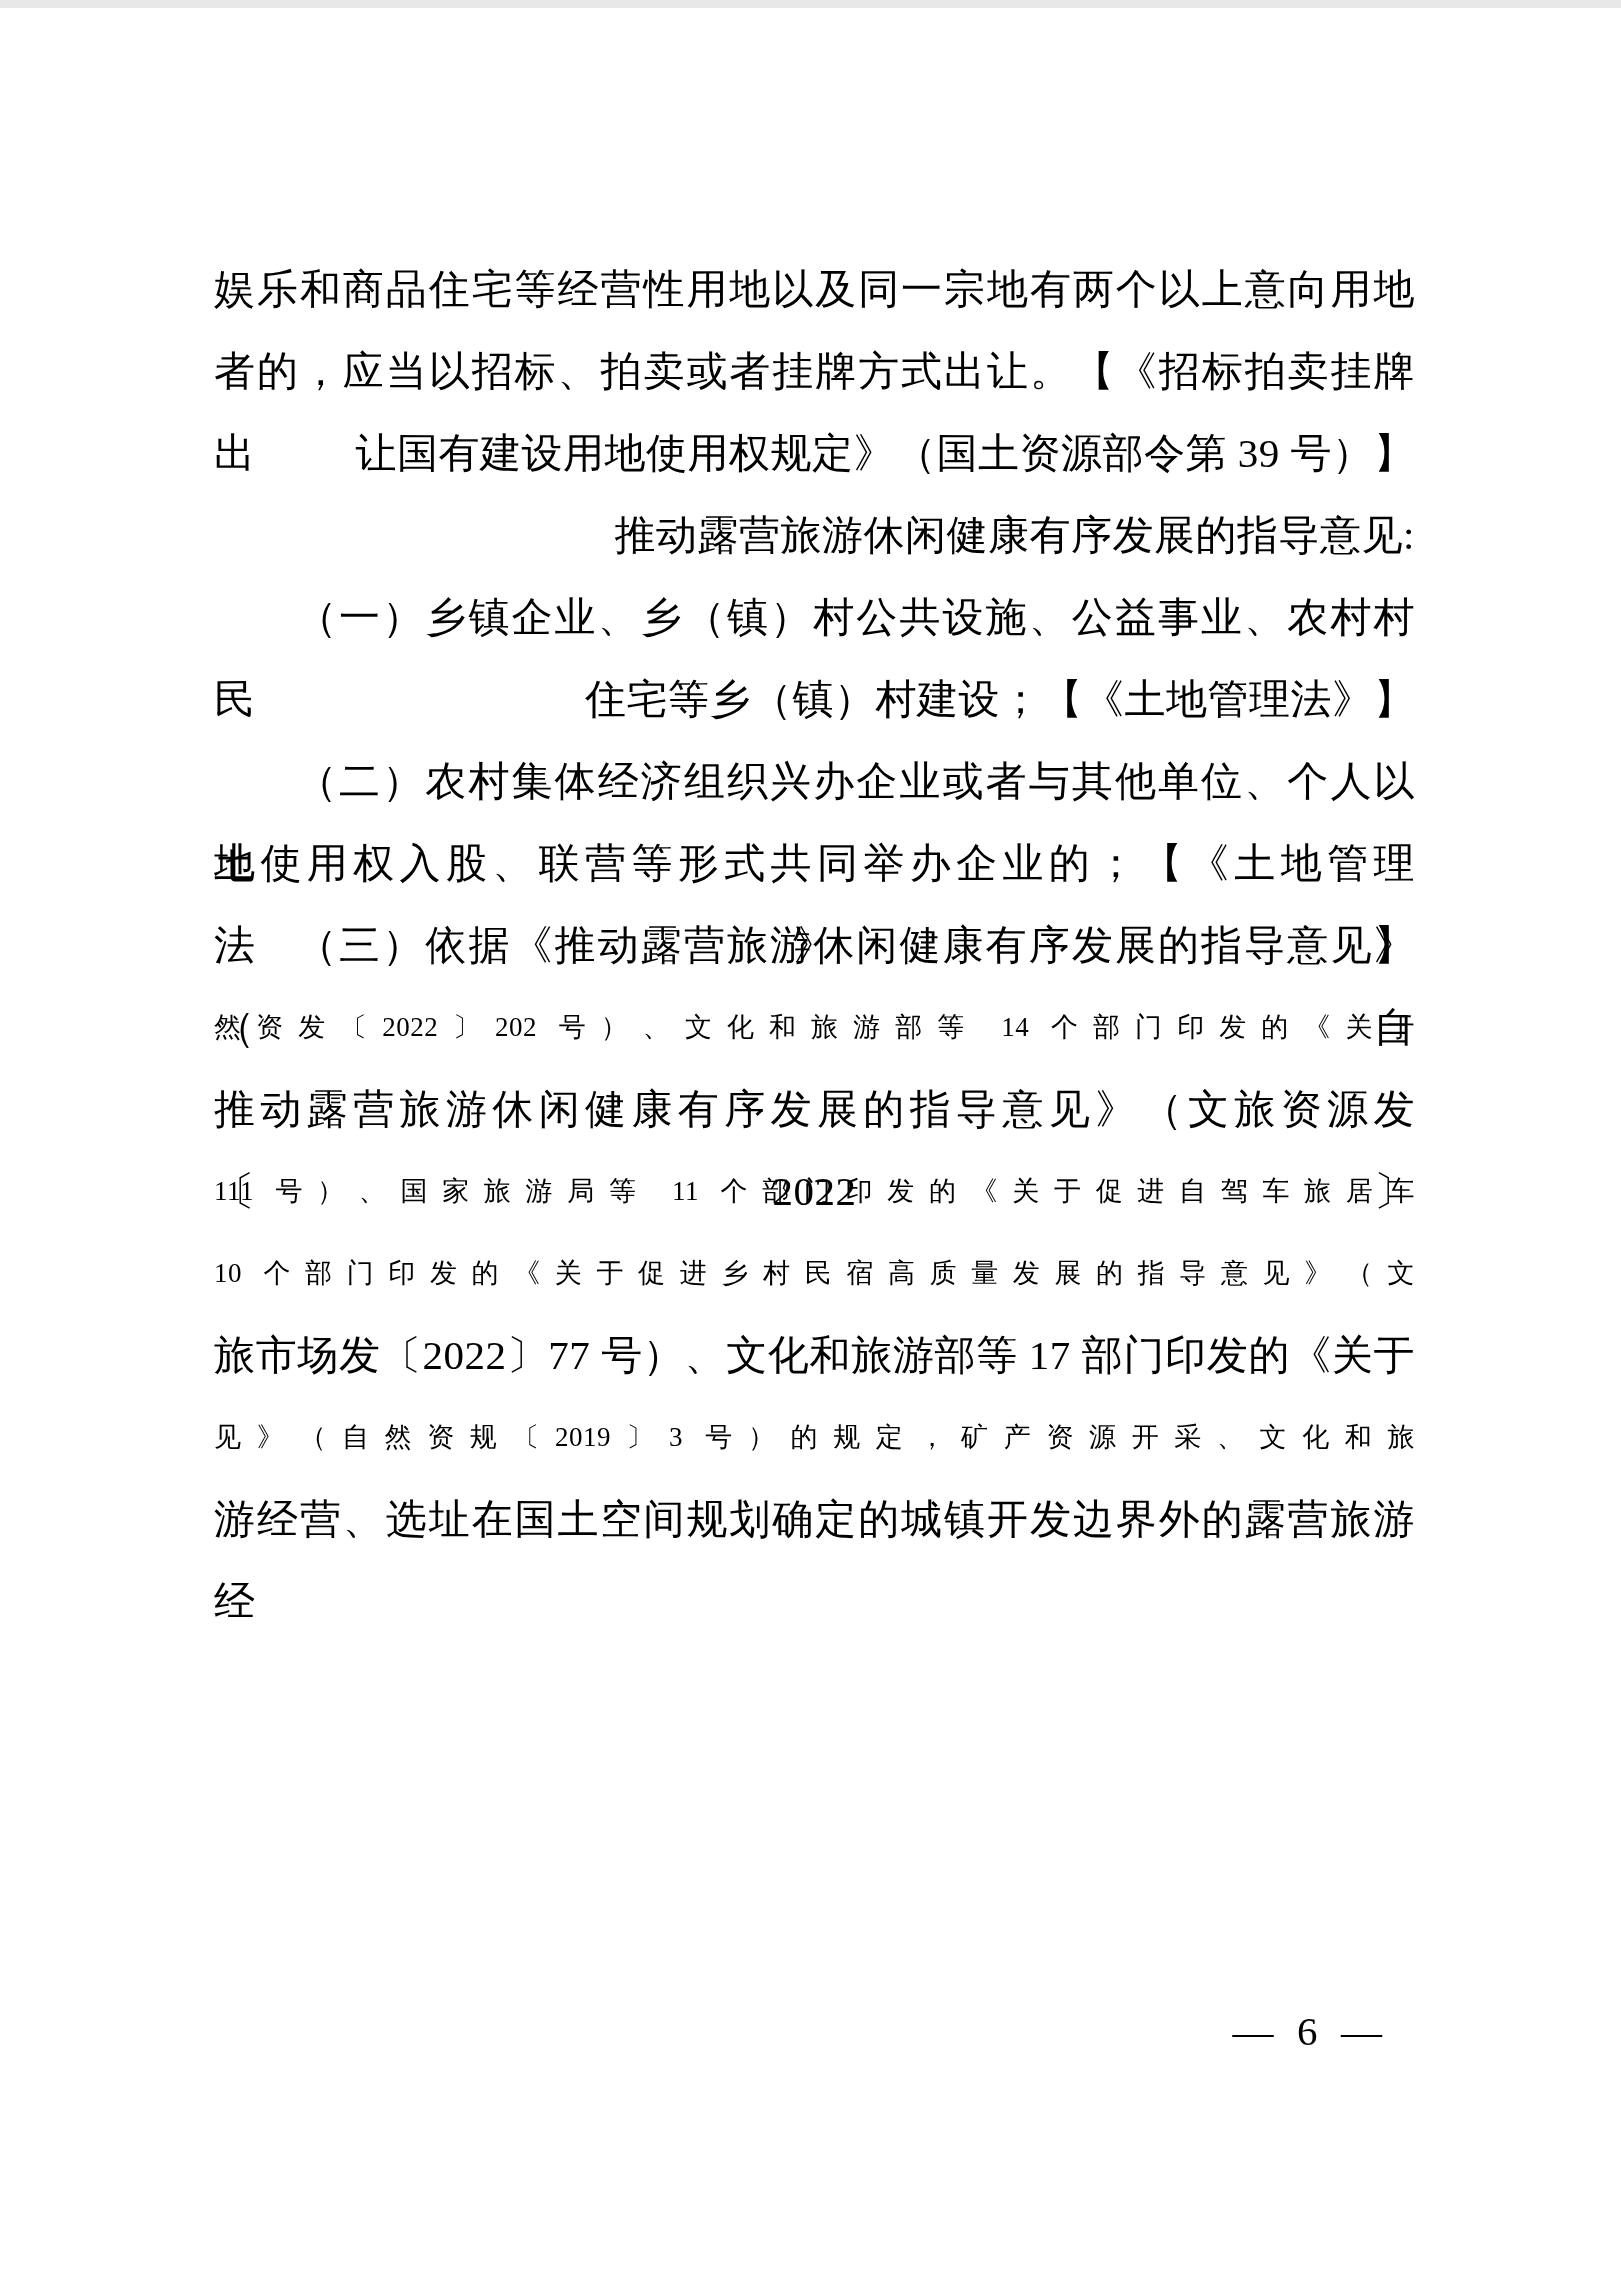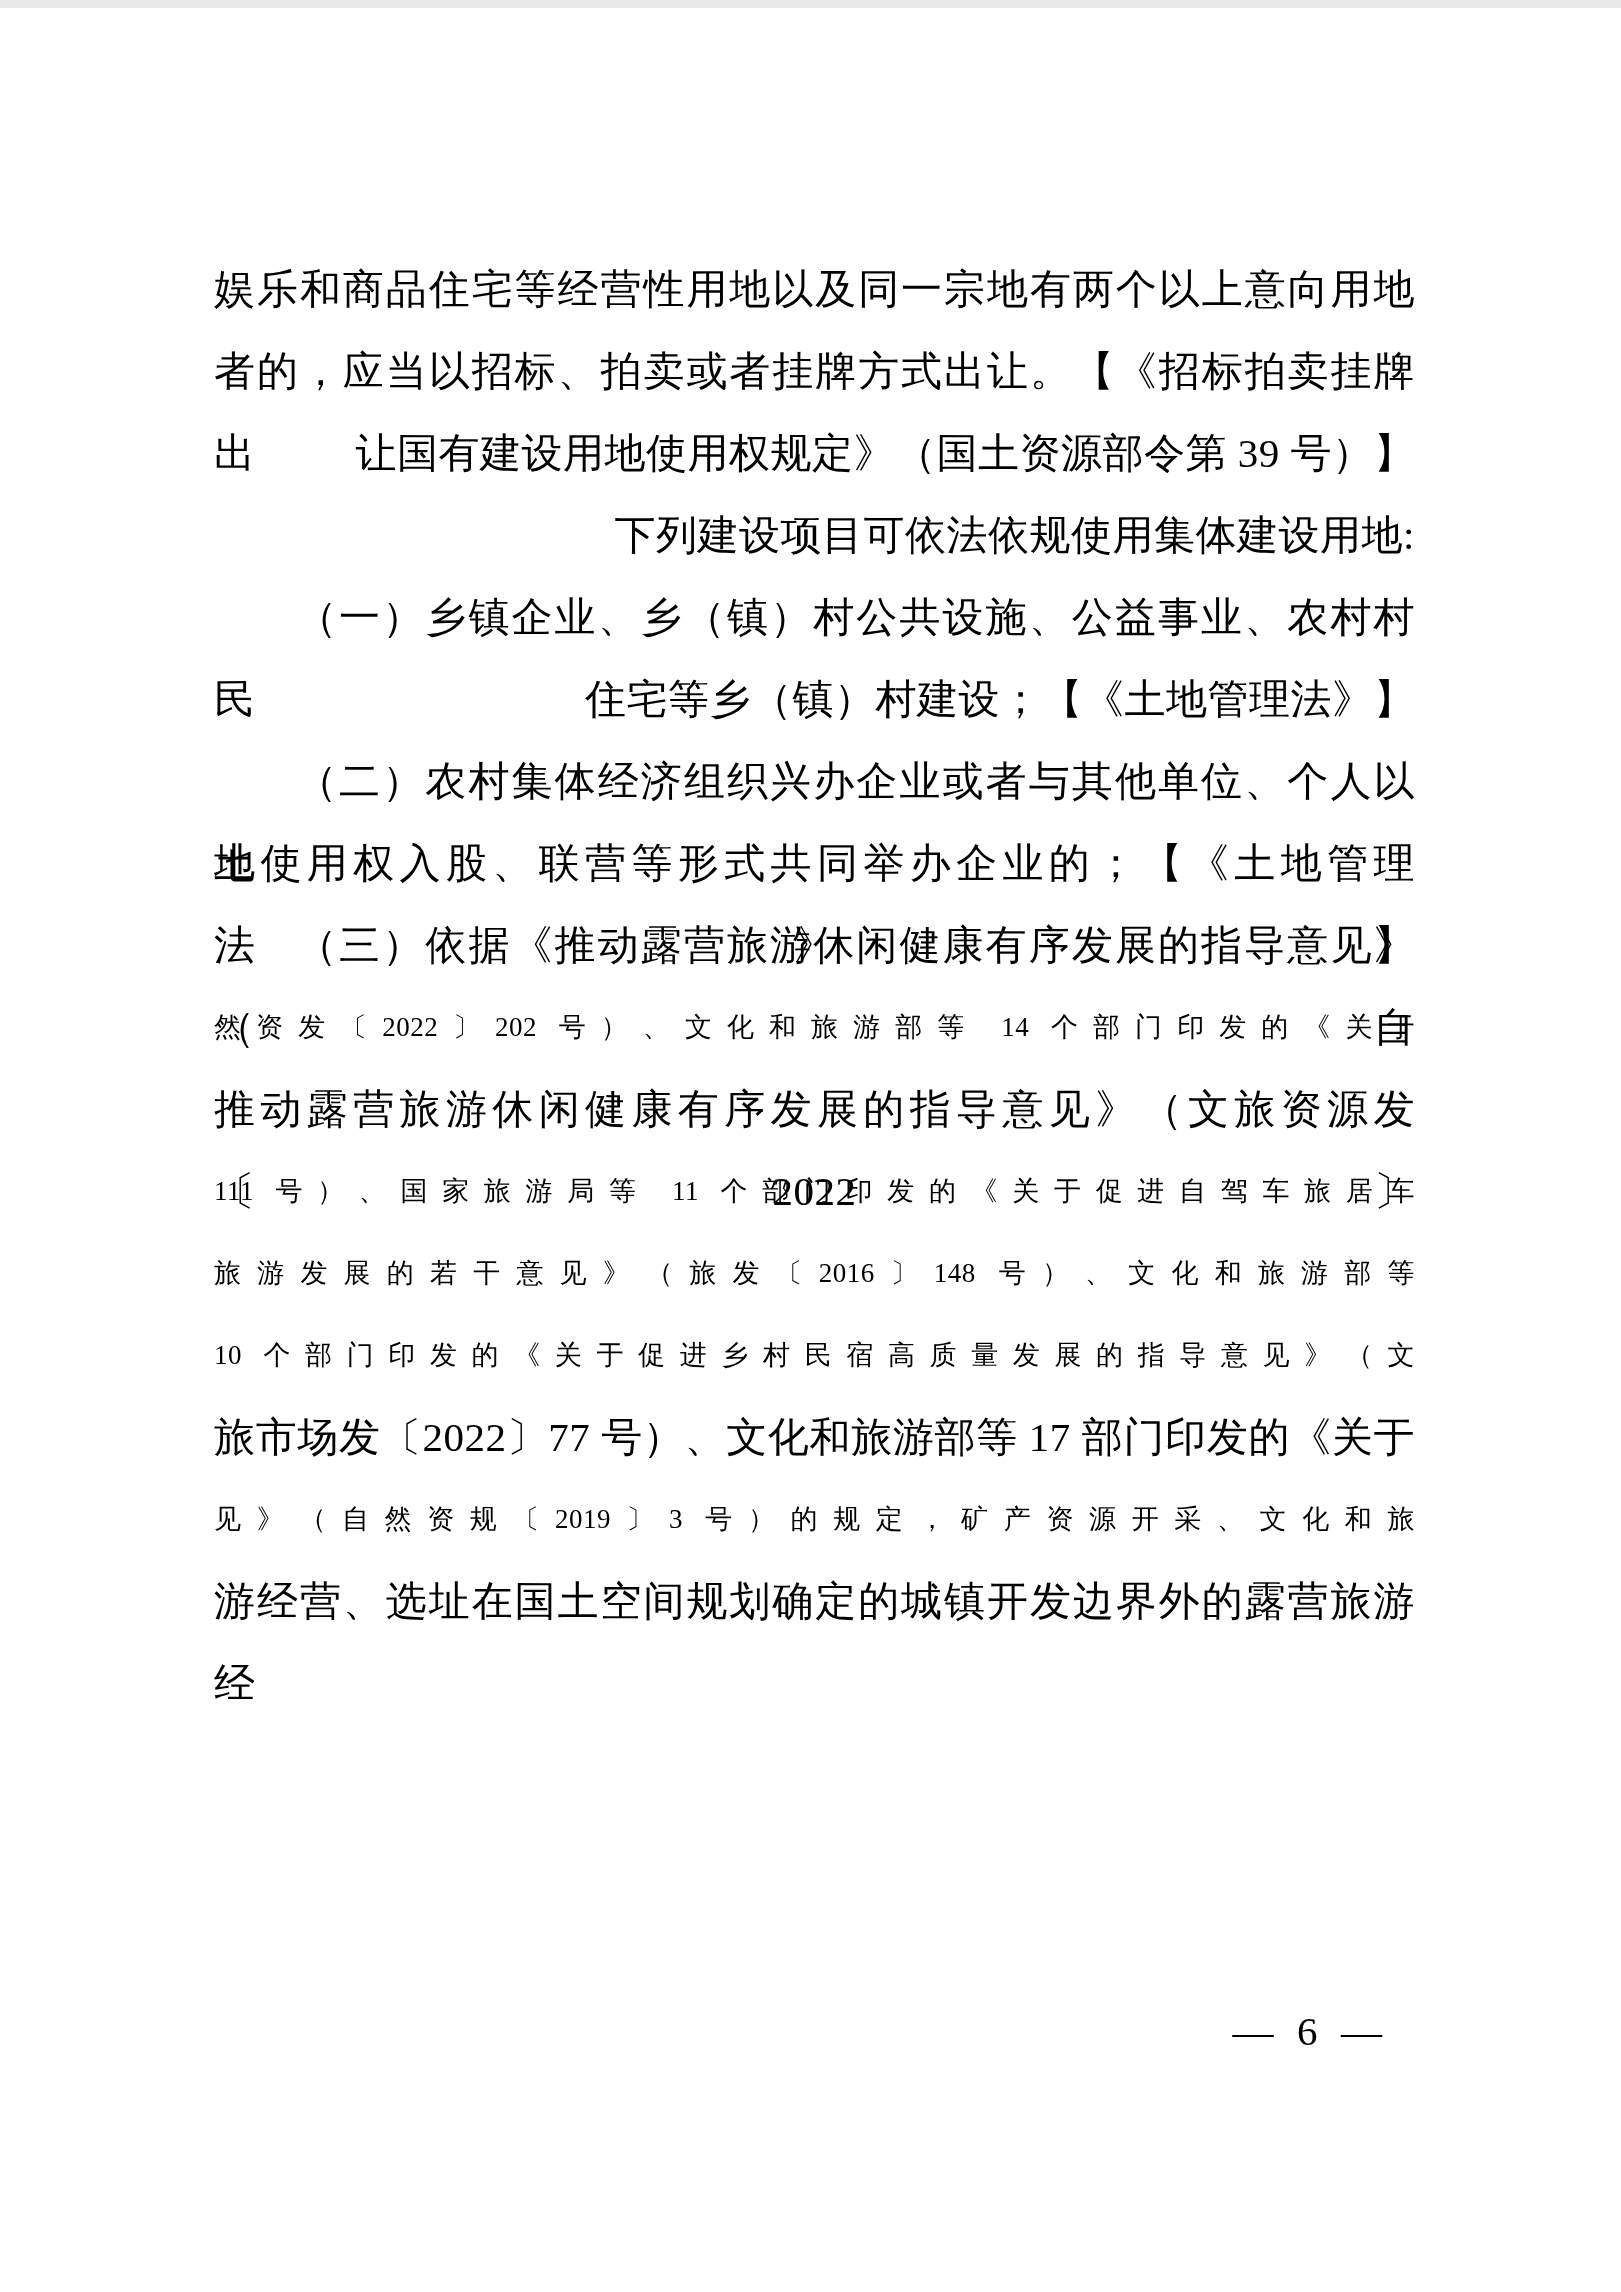--- a/index.html
+++ b/index.html
@@ -56,39 +56,38 @@
 <div class="page">
   <div class="content">
 
     <div class="line justify"><span class="seg body">娱乐和商品住宅等经营性用地以及同一宗地有两个以上意向用地</span></div>
 
     <div class="line justify"><span class="seg body">者的，应当以招标、拍卖或者挂牌方式出让。</span><span class="seg cite">【《招标拍卖挂牌出</span></div>
 
     <div class="line"><span class="seg cite">让国有建设用地使用权规定》（国土资源部令第 39 号）】</span></div>
 
 
-    <div class="line indent"><span class="seg body">下列建设项目可依法依规使用集体建设用地:</span></div>
+    <div class="line indent"><span class="seg body">推动露营旅游休闲健康有序发展的指导意见:</span></div>
 
     <div class="line justify indent"><span class="seg body">（一）乡镇企业、乡（镇）村公共设施、公益事业、农村村民</span></div>
 
     <div class="line"><span class="seg body">住宅等乡（镇）村建设；</span><span class="seg cite">【《土地管理法》】</span></div>
 
     <div class="line justify indent"><span class="seg body">（二）农村集体经济组织兴办企业或者与其他单位、个人以土</span></div>
 
     <div class="line justify"><span class="seg body">地使用权入股、联营等形式共同举办企业的；</span><span class="seg cite">【《土地管理法》】</span></div>
 
     <div class="line justify indent"><span class="seg body">（三）依据《推动露营旅游休闲健康有序发展的指导意见》（自</span></div>
 
     <div class="line justify num"><span class="seg body">然资发〔2022〕202 号）、文化和旅游部等 14 个部门印发的《关于</span></div>
 
     <div class="line justify"><span class="seg body">推动露营旅游休闲健康有序发展的指导意见》（文旅资源发〔2022〕</span></div>
 
     <div class="line justify num"><span class="seg body">111 号）、国家旅游局等 11 个部门印发的《关于促进自驾车旅居车</span></div>
 
-    <div class="line justify num"><span class="seg body">旅游发展的若干意见》（旅发〔2016〕148 号）、文化和旅游部等</span></div>
 
     <div class="line justify num"><span class="seg body">10 个部门印发的《关于促进乡村民宿高质量发展的指导意见》（文</span></div>
 
     <div class="line justify"><span class="seg body">旅市场发〔2022〕77 号）、文化和旅游部等 17 部门印发的《关于</span></div>
 
 
 
     <div class="line justify num"><span class="seg body">见》（自然资规〔2019〕3 号）的规定，矿产资源开采、文化和旅</span></div>
 
     <div class="line justify"><span class="seg body">游经营、选址在国土空间规划确定的城镇开发边界外的露营旅游经</span></div>

